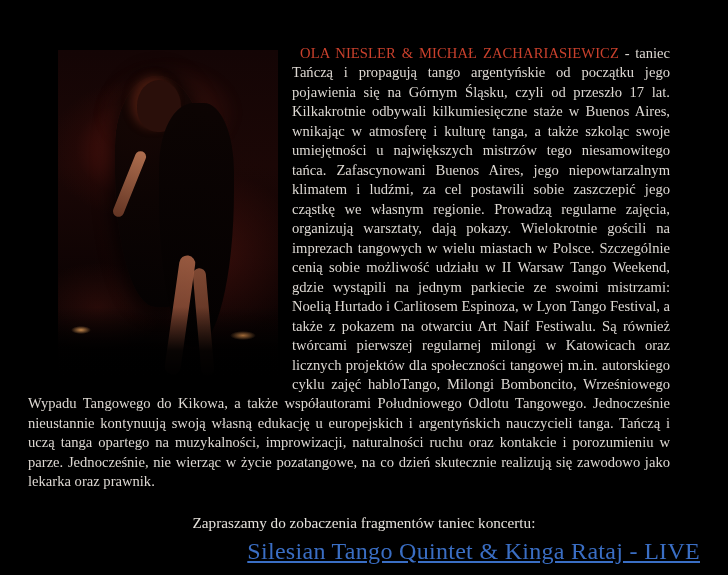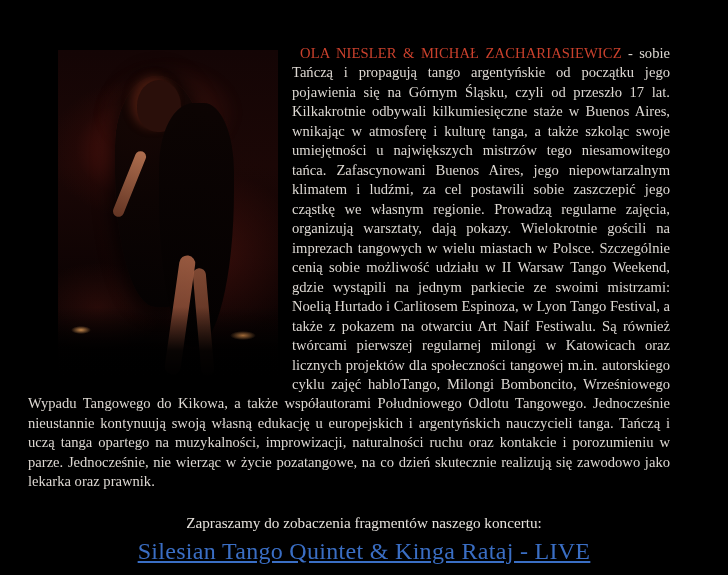--- a/index.html
+++ b/index.html
@@ -155,21 +155,21 @@
   }
   .clear { clear: both; }
 
   .invite {
     text-align: center;
     color: #e6e2dc;
     font-size: 15.2px;
     margin-top: 22px;
   }
   .link-line {
-    text-align: center;
+    text-align: right;
     margin-top: 6px;
   }
   .concert-link {
     display: inline-block;
     color: #3a6ec4;
     font-size: 24px;
     text-decoration: underline;
     letter-spacing: 0.3px;
     cursor: pointer;
   }
@@ -187,25 +187,25 @@
     <div class="figure-b"></div>
     <div class="arm"></div>
     <div class="leg"></div>
     <div class="leg2"></div>
     <div class="floor"></div>
     <div class="spot"></div>
     <div class="spot2"></div>
   </div>
 
   <p class="body-text">
-    <span class="lead">OLA NIESLER &amp; MICHAŁ ZACHARIASIEWICZ</span><span class="lead-rest"> - sobie</span>
+    <span class="lead">OLA NIESLER &amp; MICHAŁ ZACHARIASIEWICZ</span><span class="lead-rest"> - taniec</span>
     <span>Tańczą i propagują tango argentyńskie od początku jego pojawienia się na Górnym Śląsku, czyli od przeszło 17 lat. Kilkakrotnie odbywali kilkumiesięczne staże w Buenos Aires, wnikając w atmosferę i kulturę tanga, a także szkoląc swoje umiejętności u największych mistrzów tego niesamowitego tańca. Zafascynowani Buenos Aires, jego niepowtarzalnym klimatem i ludźmi, za cel postawili sobie zaszczepić jego cząstkę we własnym regionie. Prowadzą regularne zajęcia, organizują warsztaty, dają pokazy. Wielokrotnie gościli na imprezach tangowych w wielu miastach w Polsce. Szczególnie cenią sobie możliwość udziału w II Warsaw Tango Weekend, gdzie wystąpili na jednym parkiecie ze swoimi mistrzami: Noelią Hurtado i Carlitosem Espinoza, w Lyon Tango Festival, a także z pokazem na otwarciu Art Naif Festiwalu. Są również twórcami pierwszej regularnej milongi w Katowicach oraz licznych projektów dla społeczności tangowej m.in. autorskiego cyklu zajęć habloTango, Milongi Bomboncito, Wrześniowego Wypadu Tangowego do Kikowa, a także współautorami Południowego Odlotu Tangowego. Jednocześnie nieustannie kontynuują swoją własną edukację u europejskich i argentyńskich nauczycieli tanga. Tańczą i uczą tanga opartego na muzykalności, improwizacji, naturalności ruchu oraz kontakcie i porozumieniu w parze.  Jednocześnie, nie wierząc w życie pozatangowe, na co dzień skutecznie realizują się zawodowo jako lekarka oraz prawnik.</span>
   </p>
 
   <div class="clear"></div>
 
-  <div class="invite">Zapraszamy do zobaczenia fragmentów naszego koncertu:</div>
+  <div class="invite">Zapraszamy do zobaczenia fragmentów taniec koncertu:</div>
 
   <div class="link-line">
     <a class="concert-link" href="#">Silesian Tango Quintet &amp; Kinga Rataj - LIVE</a>
   </div>
 
 </div>
 
 </body></html>

